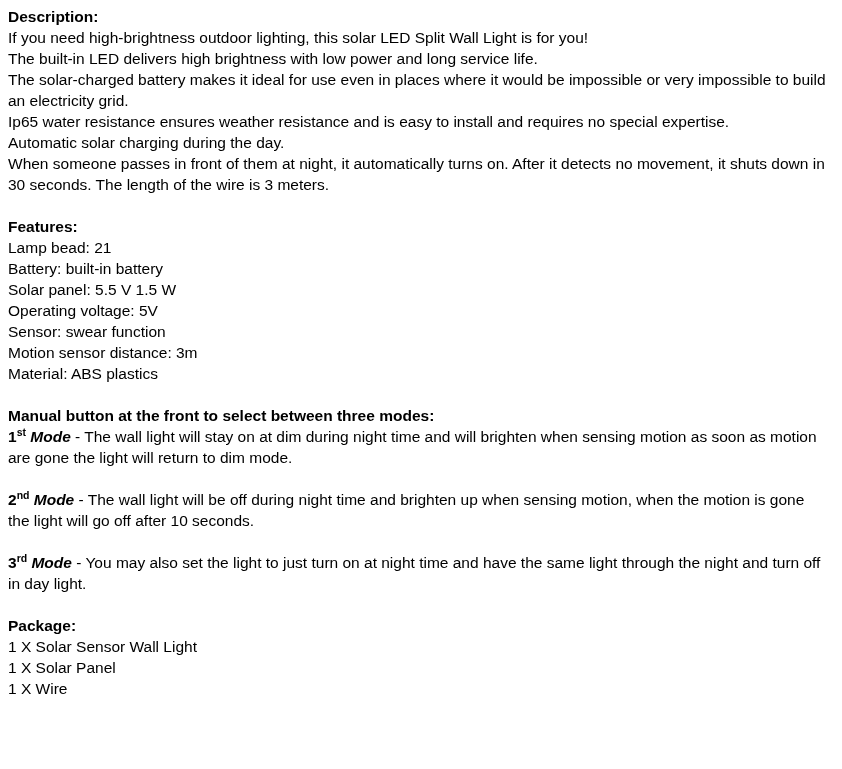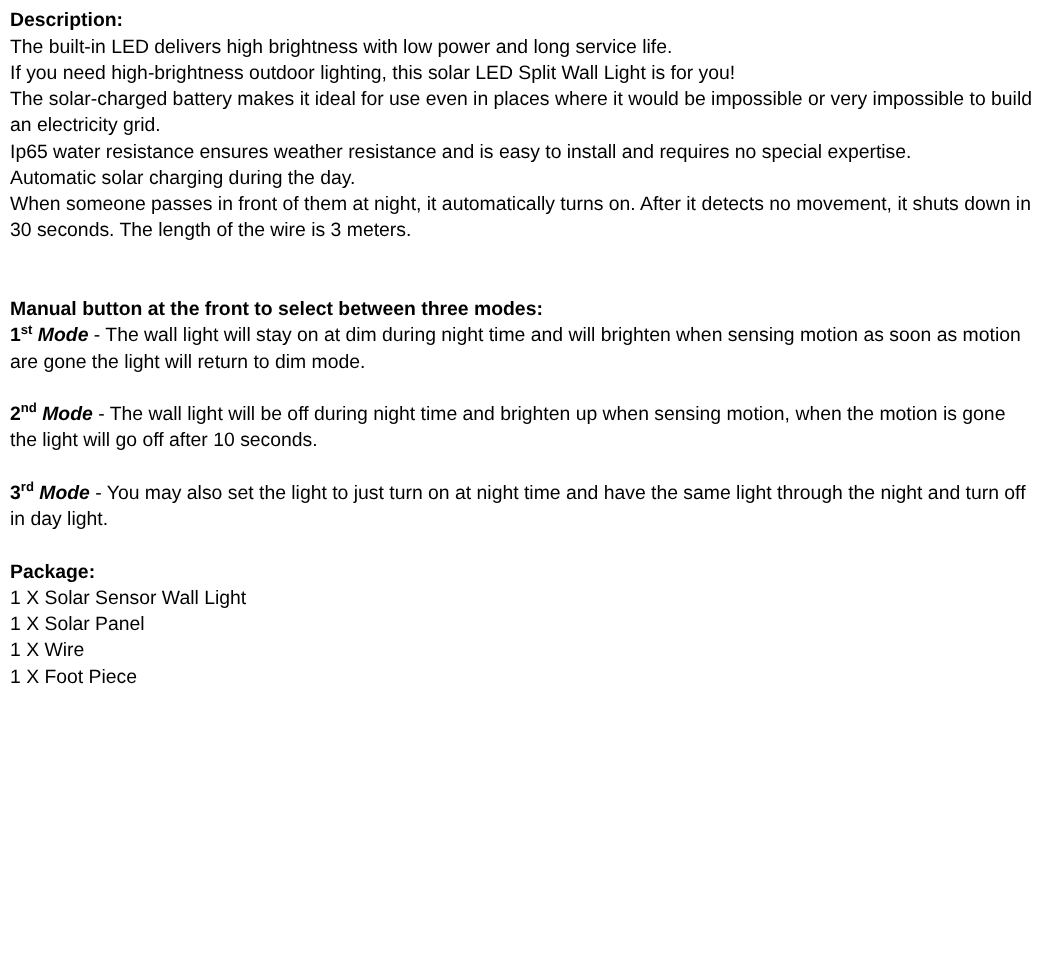--- a/index.html
+++ b/index.html
@@ -54,30 +54,40 @@
     font-style: italic;
   }
 </style>
 </head>
 <body>
 
 <div class="page">
 
   <div>
     <p class="line bold">Description:</p>
+    <p class="para">If you need high-brightness outdoor lighting, this solar LED Split Wall Light is for you!</p>
     <p class="para">The built-in LED delivers high brightness with low power and long service life.</p>
-    <p class="para">If you need high-brightness outdoor lighting, this solar LED Split Wall Light is for you!</p>
     <p class="para">The solar-charged battery makes it ideal for use even in places where it would be impossible or very impossible to build an electricity grid.</p>
     <p class="para">Ip65 water resistance ensures weather resistance and is easy to install and requires no special expertise.</p>
     <p class="para">Automatic solar charging during the day.</p>
     <p class="para">When someone passes in front of them at night, it automatically turns on. After it detects no movement, it shuts down in 30 seconds. The length of the wire is 3 meters.</p>
   </div>
 
   <div class="spacer"></div>
 
+  <div>
+    <p class="line bold">Features:</p>
+    <p class="line">Lamp bead: 21</p>
+    <p class="line">Battery: built-in battery</p>
+    <p class="line">Solar panel: 5.5 V 1.5 W</p>
+    <p class="line">Operating voltage: 5V</p>
+    <p class="line">Sensor: swear function</p>
+    <p class="line">Motion sensor distance: 3m</p>
+    <p class="line">Material: ABS plastics</p>
+  </div>
 
   <div class="spacer"></div>
 
   <div>
     <p class="line bold">Manual button at the front to select between three modes:</p>
 
     <p class="mode-para"><span class="ord">1</span><sup class="ord">st</sup><span class="modelabel"> </span><span class="modelabel">Mode</span><span> </span><span>-</span><span> </span><span>The wall light will stay on at dim during night time and will brighten when sensing motion as soon as motion are gone the light will return to dim mode.</span></p>
 
     <div class="spacer"></div>
 
@@ -88,16 +98,15 @@
     <p class="mode-para"><span class="ord">3</span><sup class="ord">rd</sup><span class="modelabel"> </span><span class="modelabel">Mode</span><span> </span><span>-</span><span> </span><span>You may also set the light to just turn on at night time and have the same light through the night and turn off in day light.</span></p>
   </div>
 
   <div class="spacer"></div>
 
   <div>
     <p class="line bold">Package:</p>
     <p class="line">1 X Solar Sensor Wall Light</p>
     <p class="line">1 X Solar Panel</p>
     <p class="line">1 X Wire</p>
-    <p class="line">1 X Foot Piece</p>
   </div>
 
 </div>
 
 </body></html>

